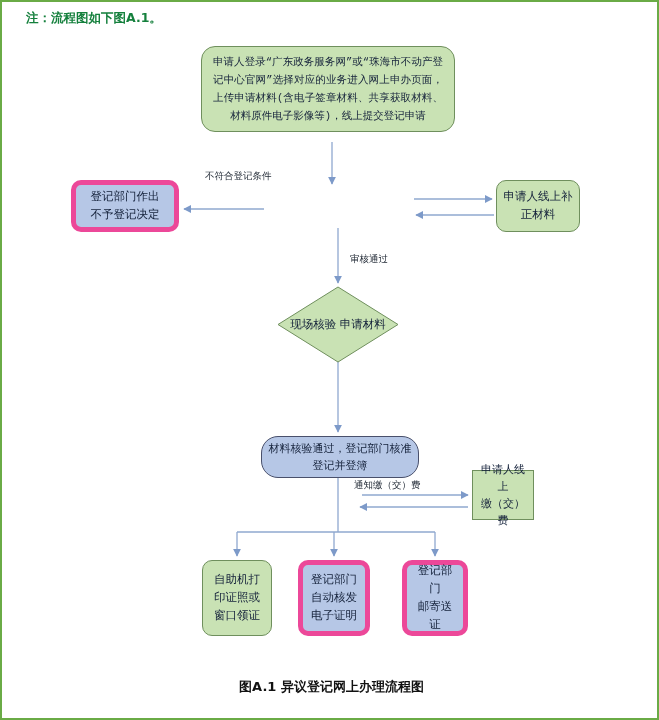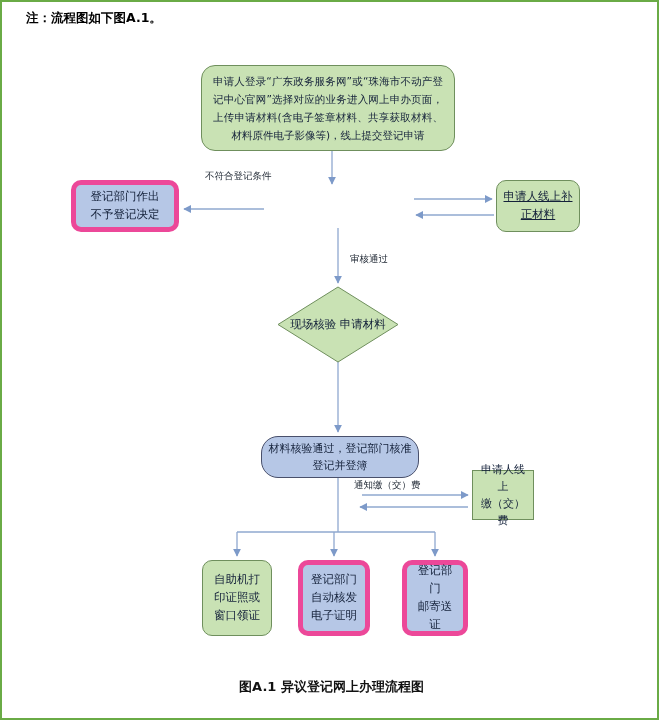--- a/index.html
+++ b/index.html
@@ -19,21 +19,21 @@
     border: 2px solid #6aab46;
     overflow: hidden;
   }
   
   #note {
     position: absolute;
     left: 24px;
     top: 8px;
     font-size: 12.5px;
     font-weight: bold;
-    color: #000000;
+    color: #15803d;
     letter-spacing: 0px;
     white-space: nowrap;
   }
   
   #canvas {
     position: absolute;
     left: 0;
     top: 0;
     width: 659px;
     height: 720px;
@@ -76,40 +76,40 @@
   .blue-dark-border {
     background: #b6c7e6;
     border: 1.5px solid #49506b;
   }
   .rounded-lg { border-radius: 14px; }
   .rounded-md { border-radius: 10px; }
   .rect { border-radius: 0; }
 
   
   #n-apply {
-    left: 199px; top: 63px; width: 254px; height: 86px;
+    left: 199px; top: 44px; width: 254px; height: 86px;
     font-size: 10.5px;
     line-height: 1.72;
     text-align: justify;
     text-align-last: center;
+    font-family: Liberation Mono, monospace;
   }
   #n-apply .txt { padding: 0 11px; text-indent: 0; }
 
   #n-reject {
     left: 69px; top: 178px; width: 108px; height: 52px;
     font-size: 11.5px;
   }
   #n-review {
     left: 262px; top: 185px; width: 148px; height: 39px;
     font-size: 11.5px;
   }
   #n-supplement {
     left: 494px; top: 178px; width: 84px; height: 52px;
     font-size: 11.5px;
-    text-decoration: underline;
   }
   #n-diamond-text {
     position: absolute;
     left: 276px; top: 285px; width: 120px; height: 75px;
     display: flex; align-items: center; justify-content: center;
     text-align: center;
     font-size: 11.5px;
     color: #14213a;
     line-height: 1.55;
   }

